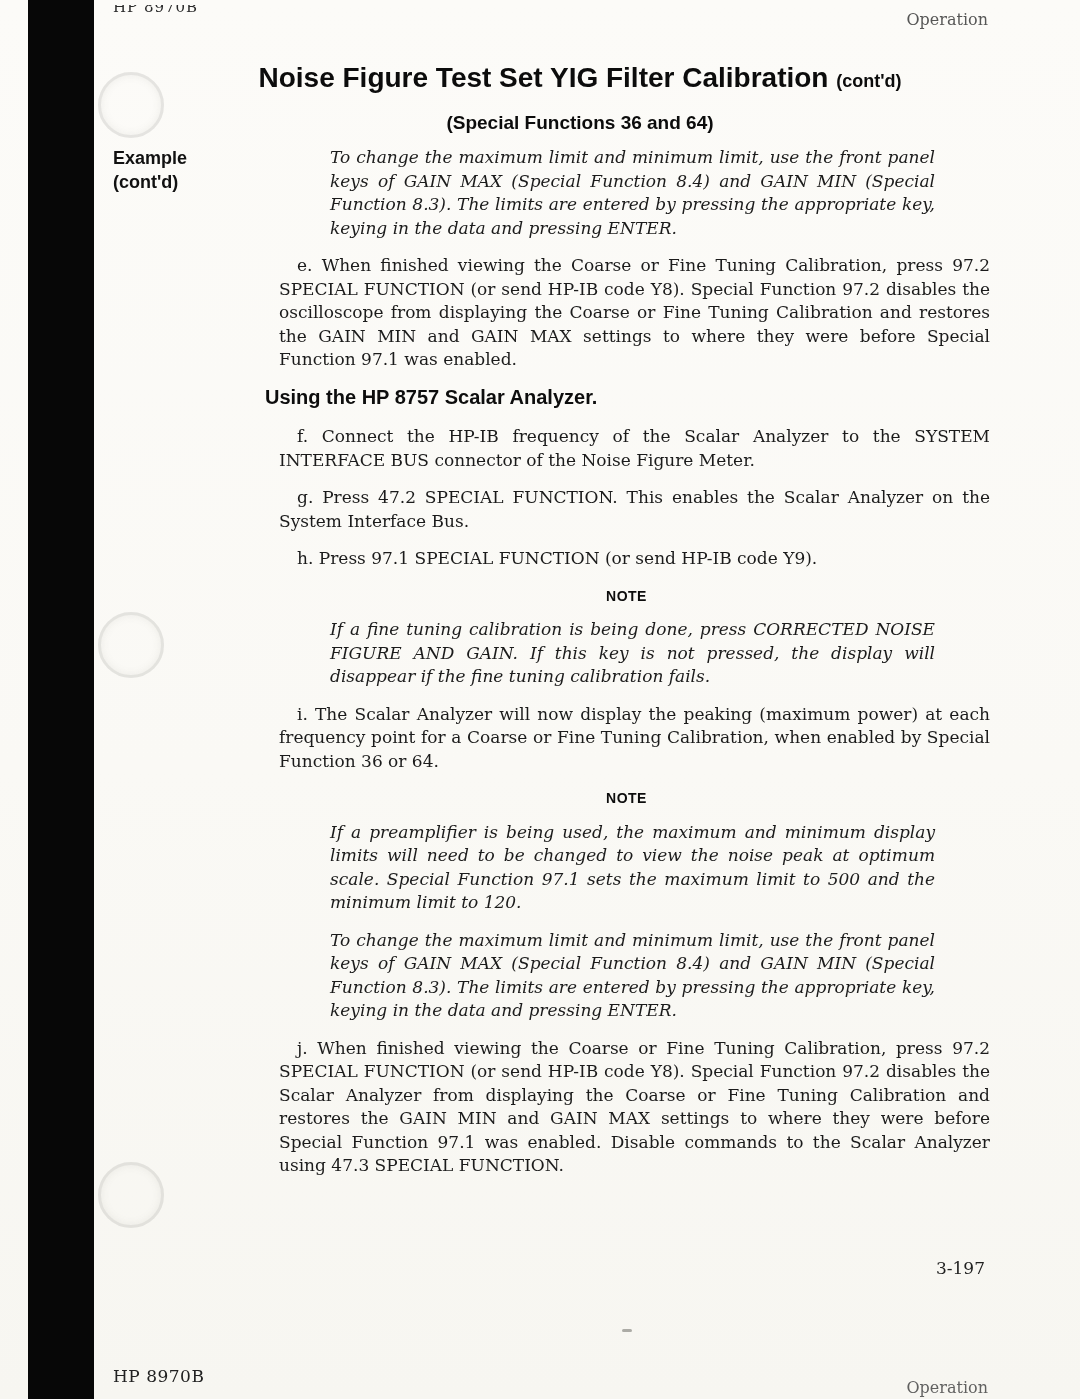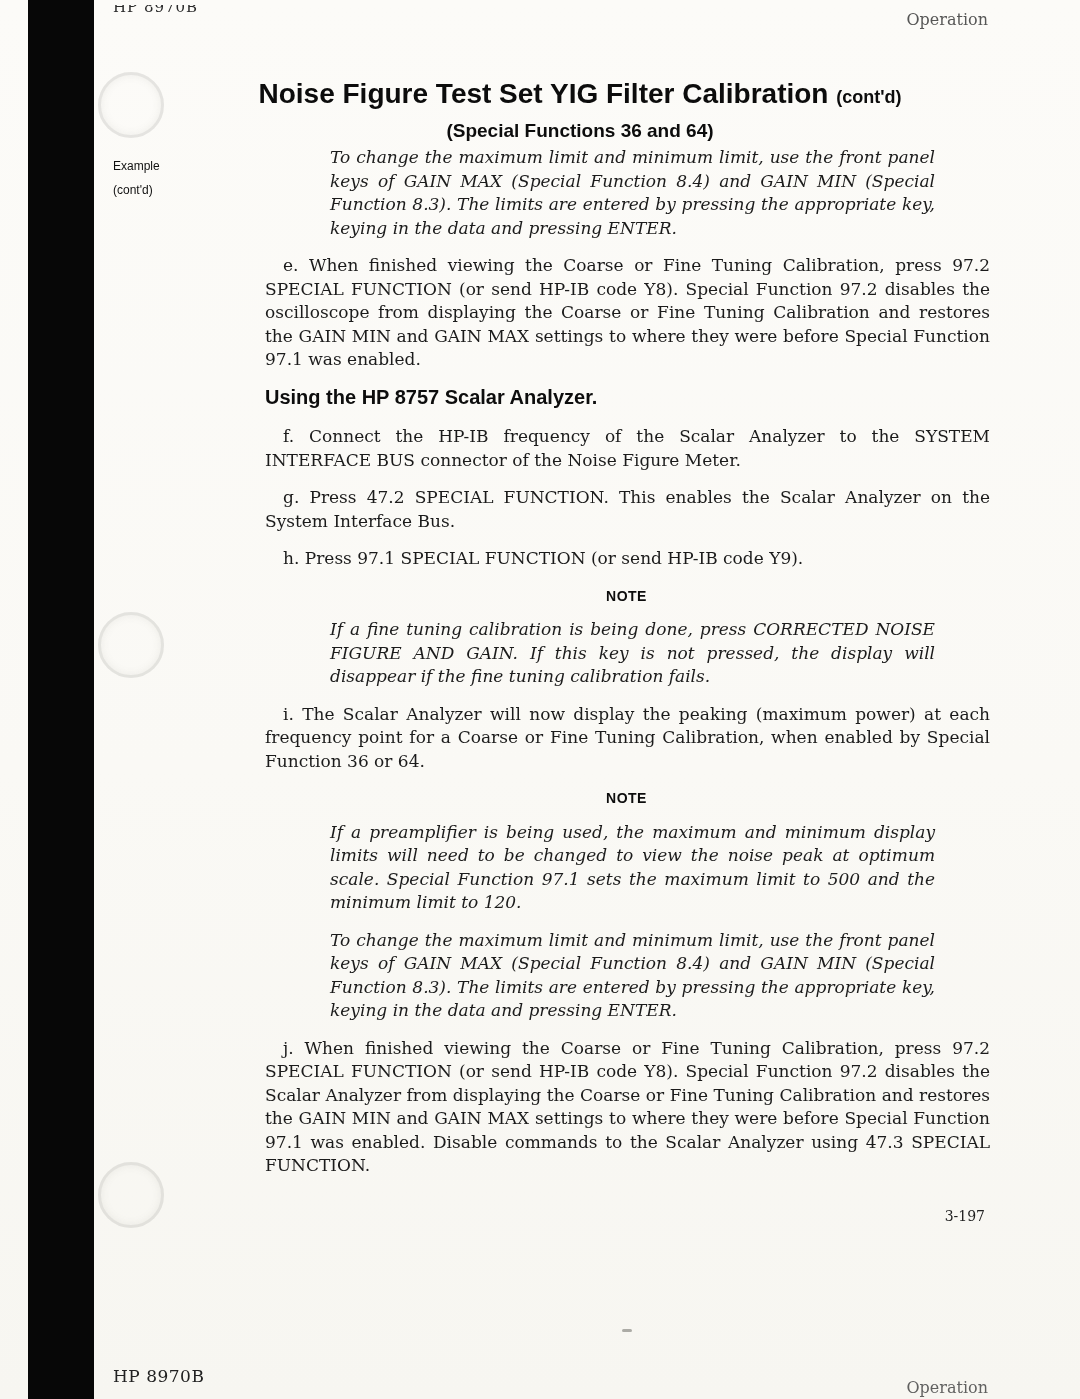--- a/index.html
+++ b/index.html
@@ -33,53 +33,53 @@
   .header-left span { display:block; margin-top:-7px; }
   .header-right {
     position:absolute; right:92px; top:10px;
     font-size:16px; color:#3a3a3a; opacity:.85;
   }
 
   .title-wrap {
     position:absolute; left:140px; top:62px; width:880px; text-align:center;
     font-family:"Liberation Sans", sans-serif; font-weight:bold; color:#0c0c0c;
   }
-  .title-main { font-size:28px; line-height:32px;margin-top:16px; }
+  .title-main { font-size:28px; line-height:32px; }
   .title-contd { font-size:18px; }
-  .subtitle { font-size:19px; margin-top:7px; }
+  .subtitle { font-size:19px; margin-top:15px; }
 
   .margin-label {
-    position:absolute; left:113px; top:154px;
-    font-family:"Liberation Sans", sans-serif; font-weight:normal;
-    font-size:12px; line-height:24px; color:#111;
+    position:absolute; left:113px; top:146px;
+    font-family:"Liberation Sans", sans-serif; font-weight:bold;
+    font-size:18px; line-height:24px; color:#111;
   }
 
   .content-col {
     position:absolute; left:263px; top:146px; width:727px;
     font-size:17px; line-height:23.5px;
   }
   .step {
-    margin:0 0 14px 2px; text-align:justify; text-indent:18px;
+    margin:0 0 14px 16px; text-align:justify; text-indent:18px;
   }
   .italic-block {
     font-style:italic; text-align:justify;
     margin:0 0 14px 67px; width:605px;
   }
   .section-heading {
     font-family:Liberation Sans, sans-serif; font-weight:bold;
     font-size:20px; color:#0d0d0d; margin:12px 0 16px 2px;
   }
   .note-heading {
     font-family:"Liberation Sans", sans-serif; font-weight:bold;
     font-size:14px; text-align:center; letter-spacing:.5px;
     color:#0d0d0d; margin:4px 0 10px 0;
   }
 
   .page-number {
-    position:absolute; right:95px; top:1208px; font-size:14px; color:#1f1f1f;
+    position:absolute; right:95px; top:1258px; font-size:17px; color:#1f1f1f;
   }
   .footer-left {
     position:absolute; left:113px; top:1366px; font-size:17px;
     color:#222; letter-spacing:.5px;
   }
   .footer-right {
     position:absolute; right:92px; top:1378px; font-size:16px;
     color:#3c3c3c; opacity:.8;
   }
   .speck {

